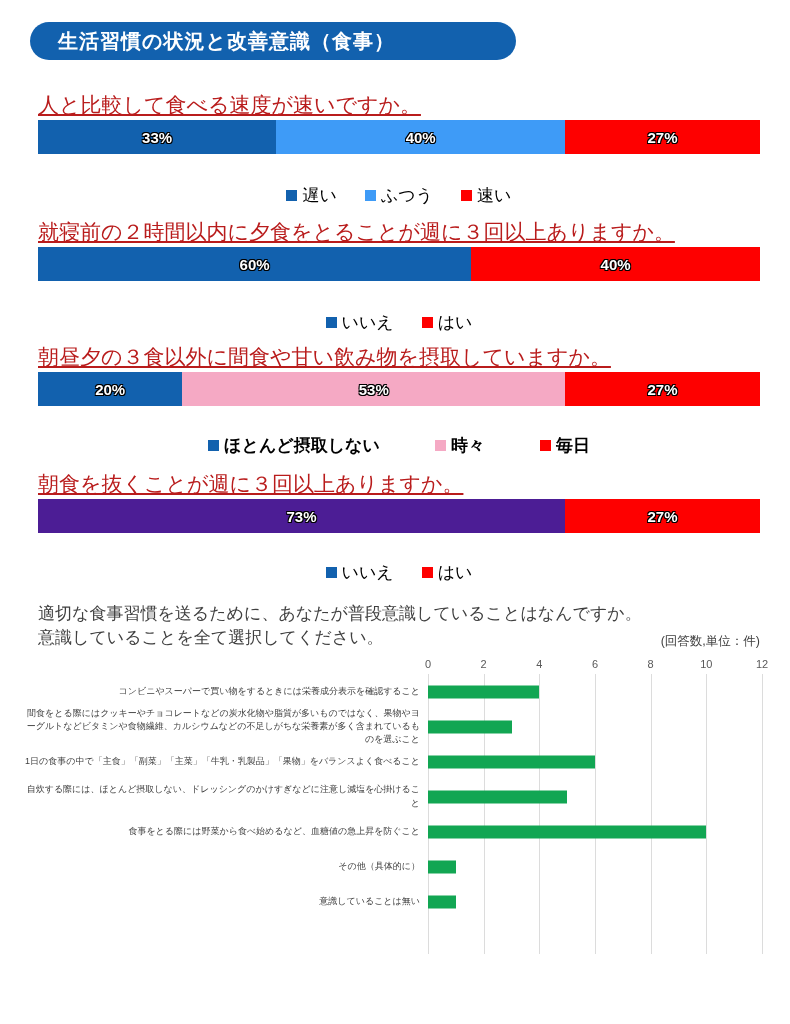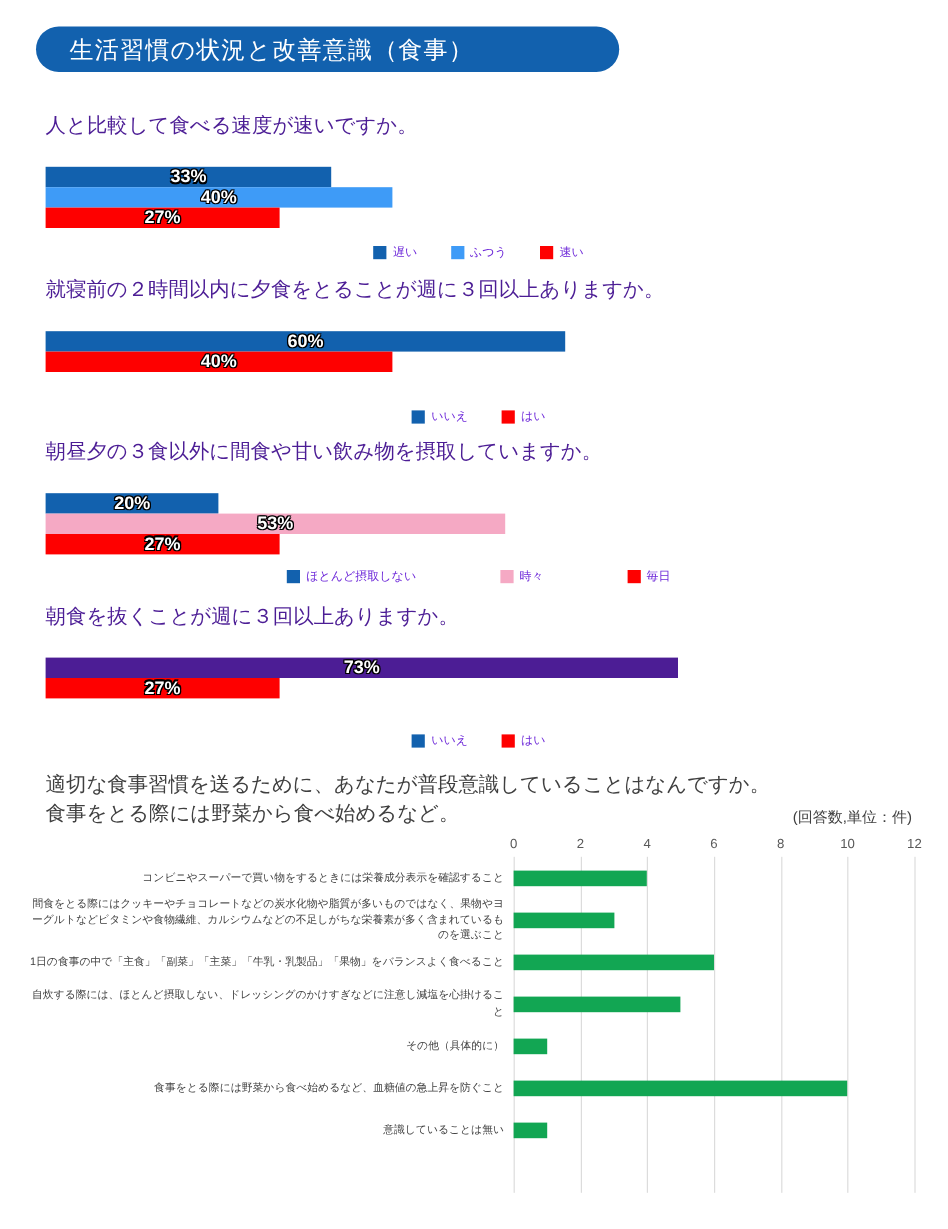--- a/index.html
+++ b/index.html
@@ -5,38 +5,38 @@
   html,body{margin:0;padding:0;background:#fff;}
   body{
     width:790px;height:1024px;position:relative;overflow:hidden;
     font-family:"Liberation Sans","DejaVu Sans",sans-serif;
     color:#3f3f3f;
   }
   
   .banner{
     margin:22px 0 0 30px;width:486px;height:38px;box-sizing:border-box;
     border-radius:20px;display:flex;align-items:center;padding-left:28px;
-    font-size:20px;font-weight:normal;color:#fff;letter-spacing:1px;
-  }
-  
-  .qtitle{margin:0 0 0 38px;font-size:17px;color:#4c1d95;line-height:22px;}
+    font-size:20px;font-weight:bold;color:#fff;letter-spacing:1px;
+  }
+  
+  .qtitle{margin:0 0 0 38px;font-size:21px;color:#b91c1c;line-height:22px;text-decoration:underline;}
   .mt34{margin-top:34px}.mt14{margin-top:14px}.mt6{margin-top:12px}.mt16{margin-top:16px}
   .stackbar{
-    margin:23px 0 0 38px;width:722px;height:34px;display:flex;flex-direction:column;
+    margin:4px 0 0 38px;width:722px;height:34px;display:flex;
   }
   .seg{height:100%;display:flex;align-items:center;justify-content:center;}
   .seglabel{
     font-size:15px;font-weight:bold;color:#fff;
     text-shadow:-1px -1px 0 #000,1px -1px 0 #000,-1px 1px 0 #000,1px 1px 0 #000,0 1px 0 #000,0 -1px 0 #000;
   }
   .legend{
     margin-left:38px;width:722px;display:flex;justify-content:center;
-    gap:28px;margin-top:30px;font-size:10px;color:#6d28d9;
-  }
-  .legend.wide{gap:70px;margin-top:28px;}
+    gap:28px;margin-top:30px;font-size:17px;color:#000000;
+  }
+  .legend.wide{gap:55px;margin-top:28px;font-weight:bold;}
   .legend.mt28{margin-top:28px;}
   .legitem{display:flex;align-items:center;gap:5px;}
   .sw{width:11px;height:11px;display:inline-block;}
   
   .q5{margin:18px 0 0 38px;width:722px;}
   .q5 .l1{font-size:17px;line-height:24px;}
   .q5row{display:flex;justify-content:space-between;align-items:flex-end;}
   .unitnote{font-size:12.5px;color:#404040;}
   
   .chart{position:relative;margin:8px 0 0 20px;width:742px;}
@@ -152,21 +152,21 @@
     </div>
   <div class="legitem">
       <span class="sw" style="background: rgb(254, 0, 0);"></span>
       <span>はい</span>
     </div>
 </div>
 
 <div class="q5">
   <div class="l1">適切な食事習慣を送るために、あなたが普段意識していることはなんですか。</div>
   <div class="q5row">
-    <div class="l1">食事をとる際には野菜から食べ始めるなど。</div>
+    <div class="l1">意識していることを全て選択してください。</div>
     <div class="unitnote">(回答数,単位：件)</div>
   </div>
 </div>
 
 <div class="chart">
   <div class="axisrow">
     <span class="t0">0</span>
     <span class="t1">2</span>
     <span class="t2">4</span>
     <span class="t3">6</span>
@@ -202,31 +202,31 @@
           <div class="hbar" style="background: rgb(18, 166, 83); width: 50%;"></div>
         </div>
     </div>
     <div class="crow">
       <div class="rlabel">自炊する際には、ほとんど摂取しない、ドレッシングのかけすぎなどに注意し減塩を心掛けること</div>
       <div class="rbararea">
           <div class="hbar" style="background: rgb(18, 166, 83); width: 41.6667%;"></div>
         </div>
     </div>
     <div class="crow">
+      <div class="rlabel">食事をとる際には野菜から食べ始めるなど、血糖値の急上昇を防ぐこと</div>
+      <div class="rbararea">
+          <div class="hbar" style="background: rgb(18, 166, 83); width: 83.3333%;"></div>
+        </div>
+    </div>
+    <div class="crow">
       <div class="rlabel">その他（具体的に）</div>
       <div class="rbararea">
           <div class="hbar" style="background: rgb(18, 166, 83); width: 8.33333%;"></div>
         </div>
     </div>
     <div class="crow">
-      <div class="rlabel">食事をとる際には野菜から食べ始めるなど、血糖値の急上昇を防ぐこと</div>
-      <div class="rbararea">
-          <div class="hbar" style="background: rgb(18, 166, 83); width: 83.3333%;"></div>
-        </div>
-    </div>
-    <div class="crow">
       <div class="rlabel">意識していることは無い</div>
       <div class="rbararea">
           <div class="hbar" style="background: rgb(18, 166, 83); width: 8.33333%;"></div>
         </div>
     </div>
   </div>
 </div>
 
 </body></html>

